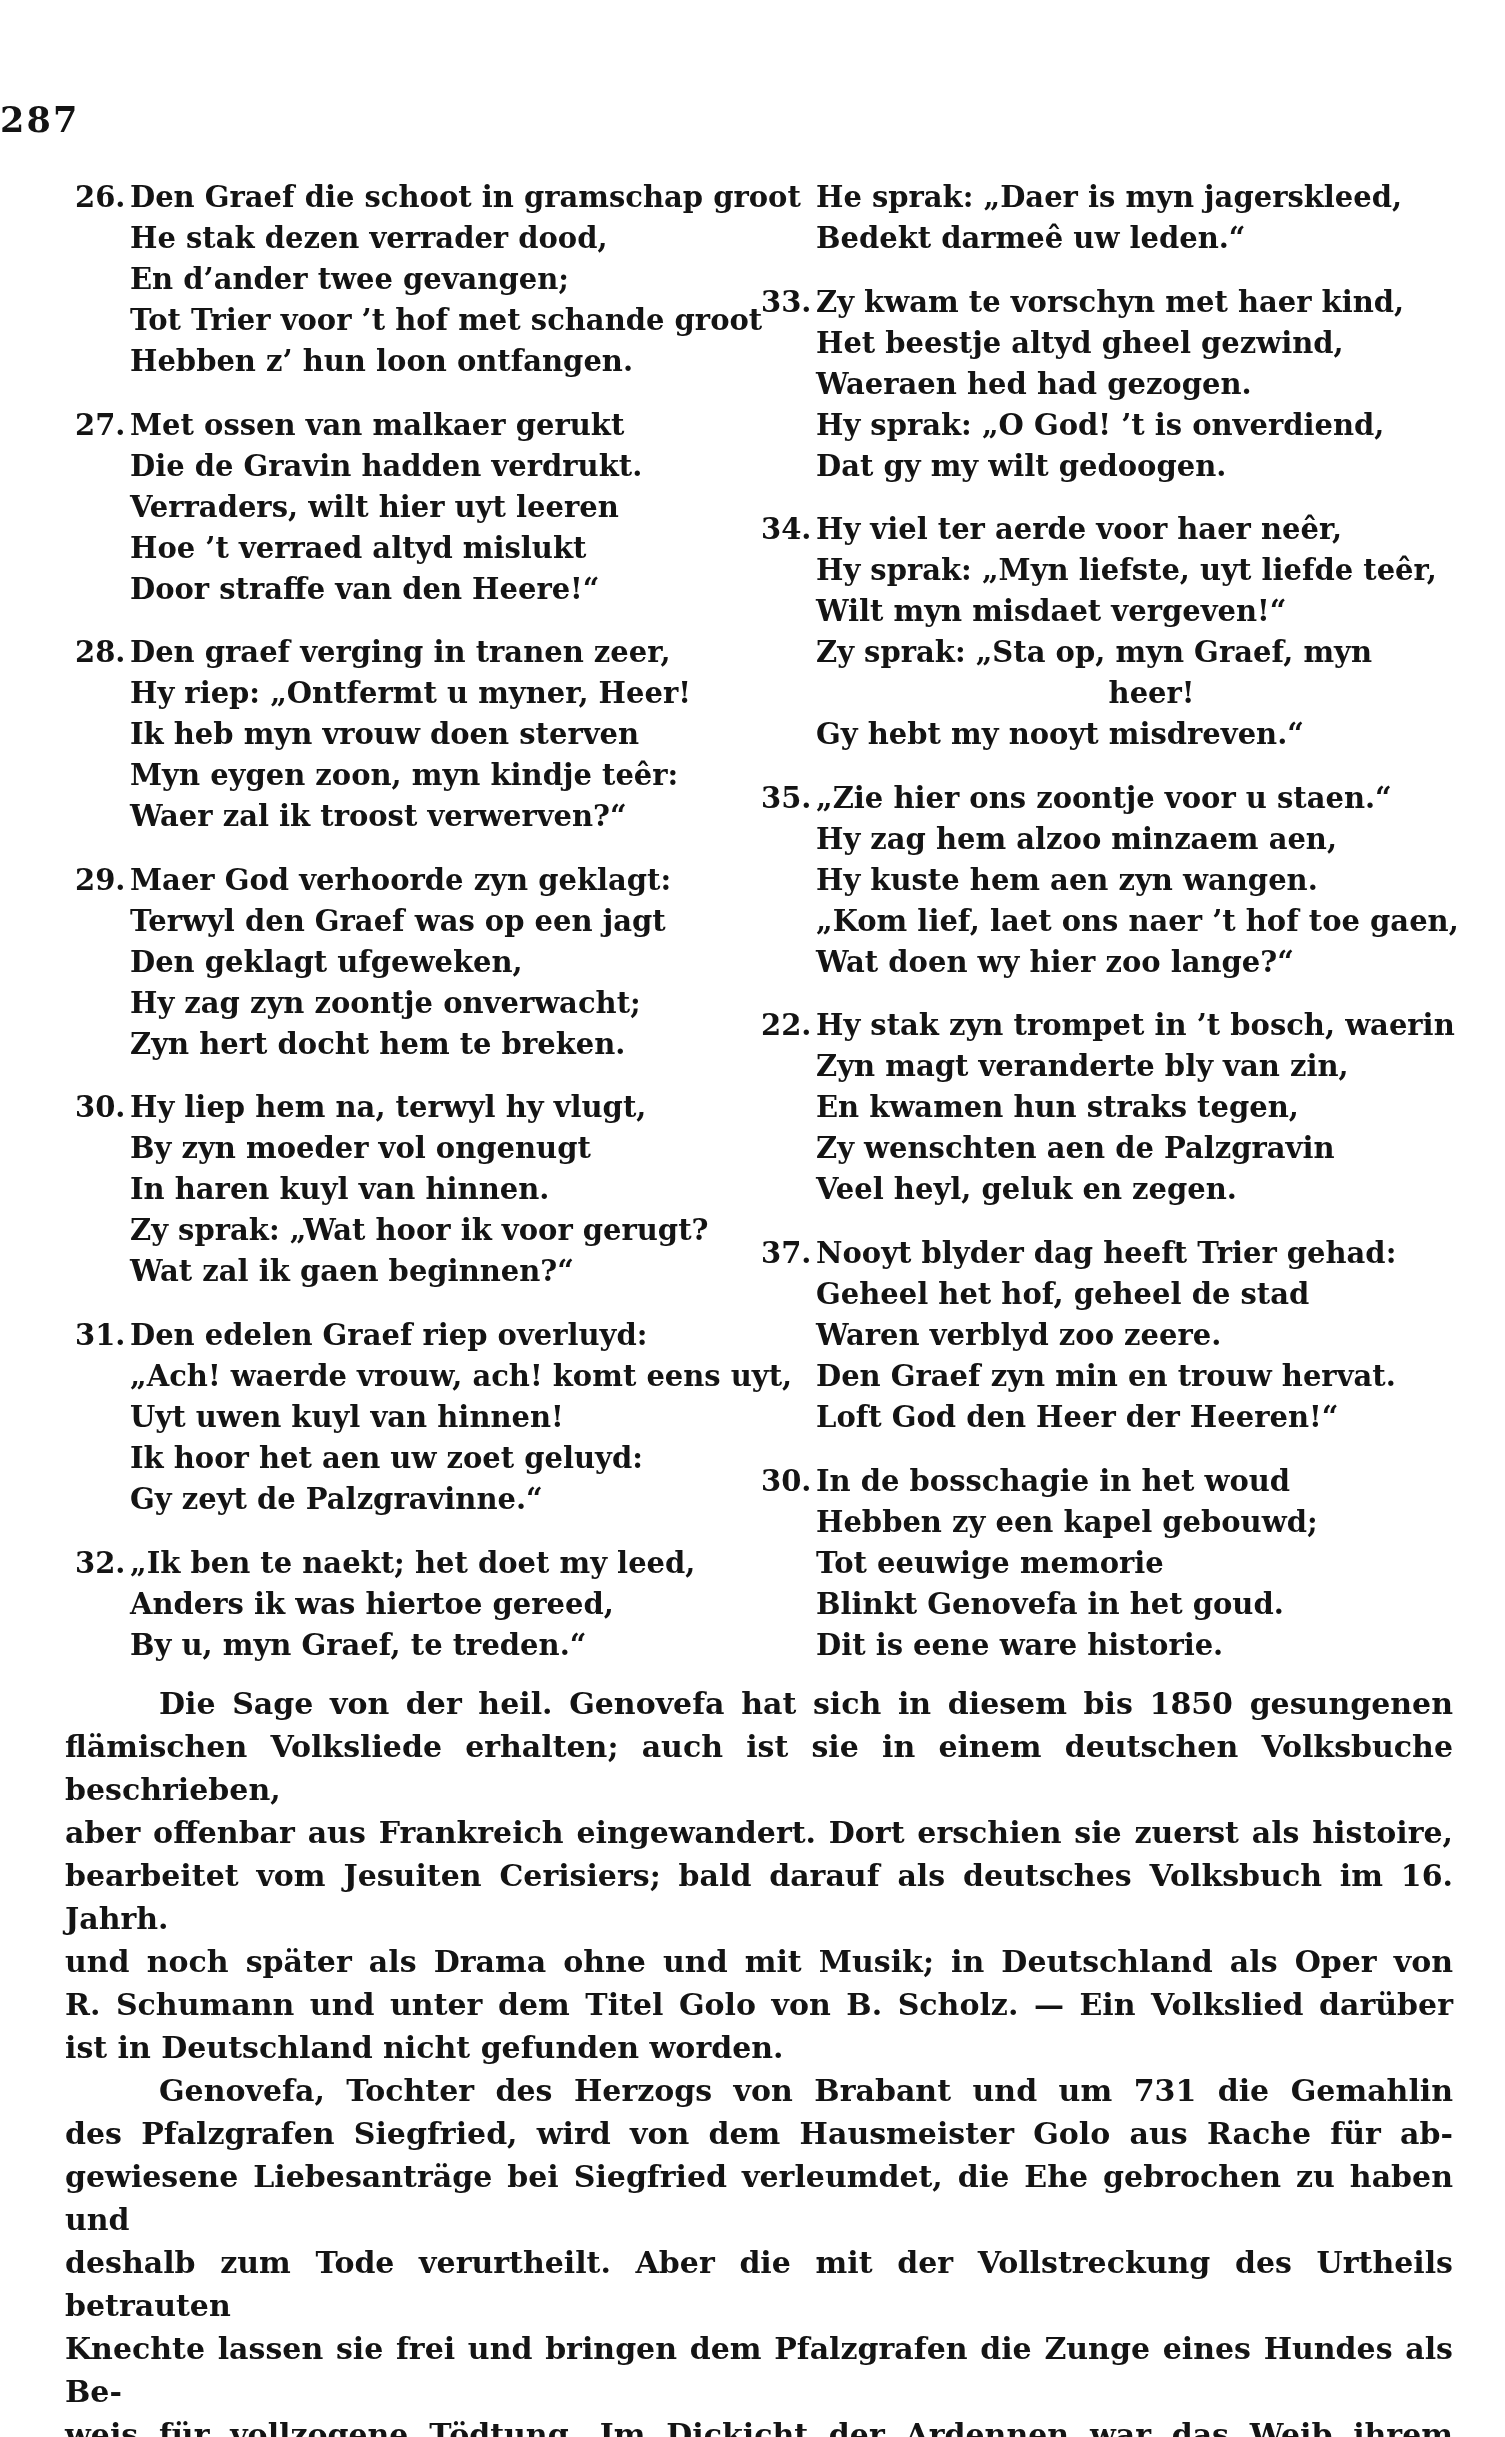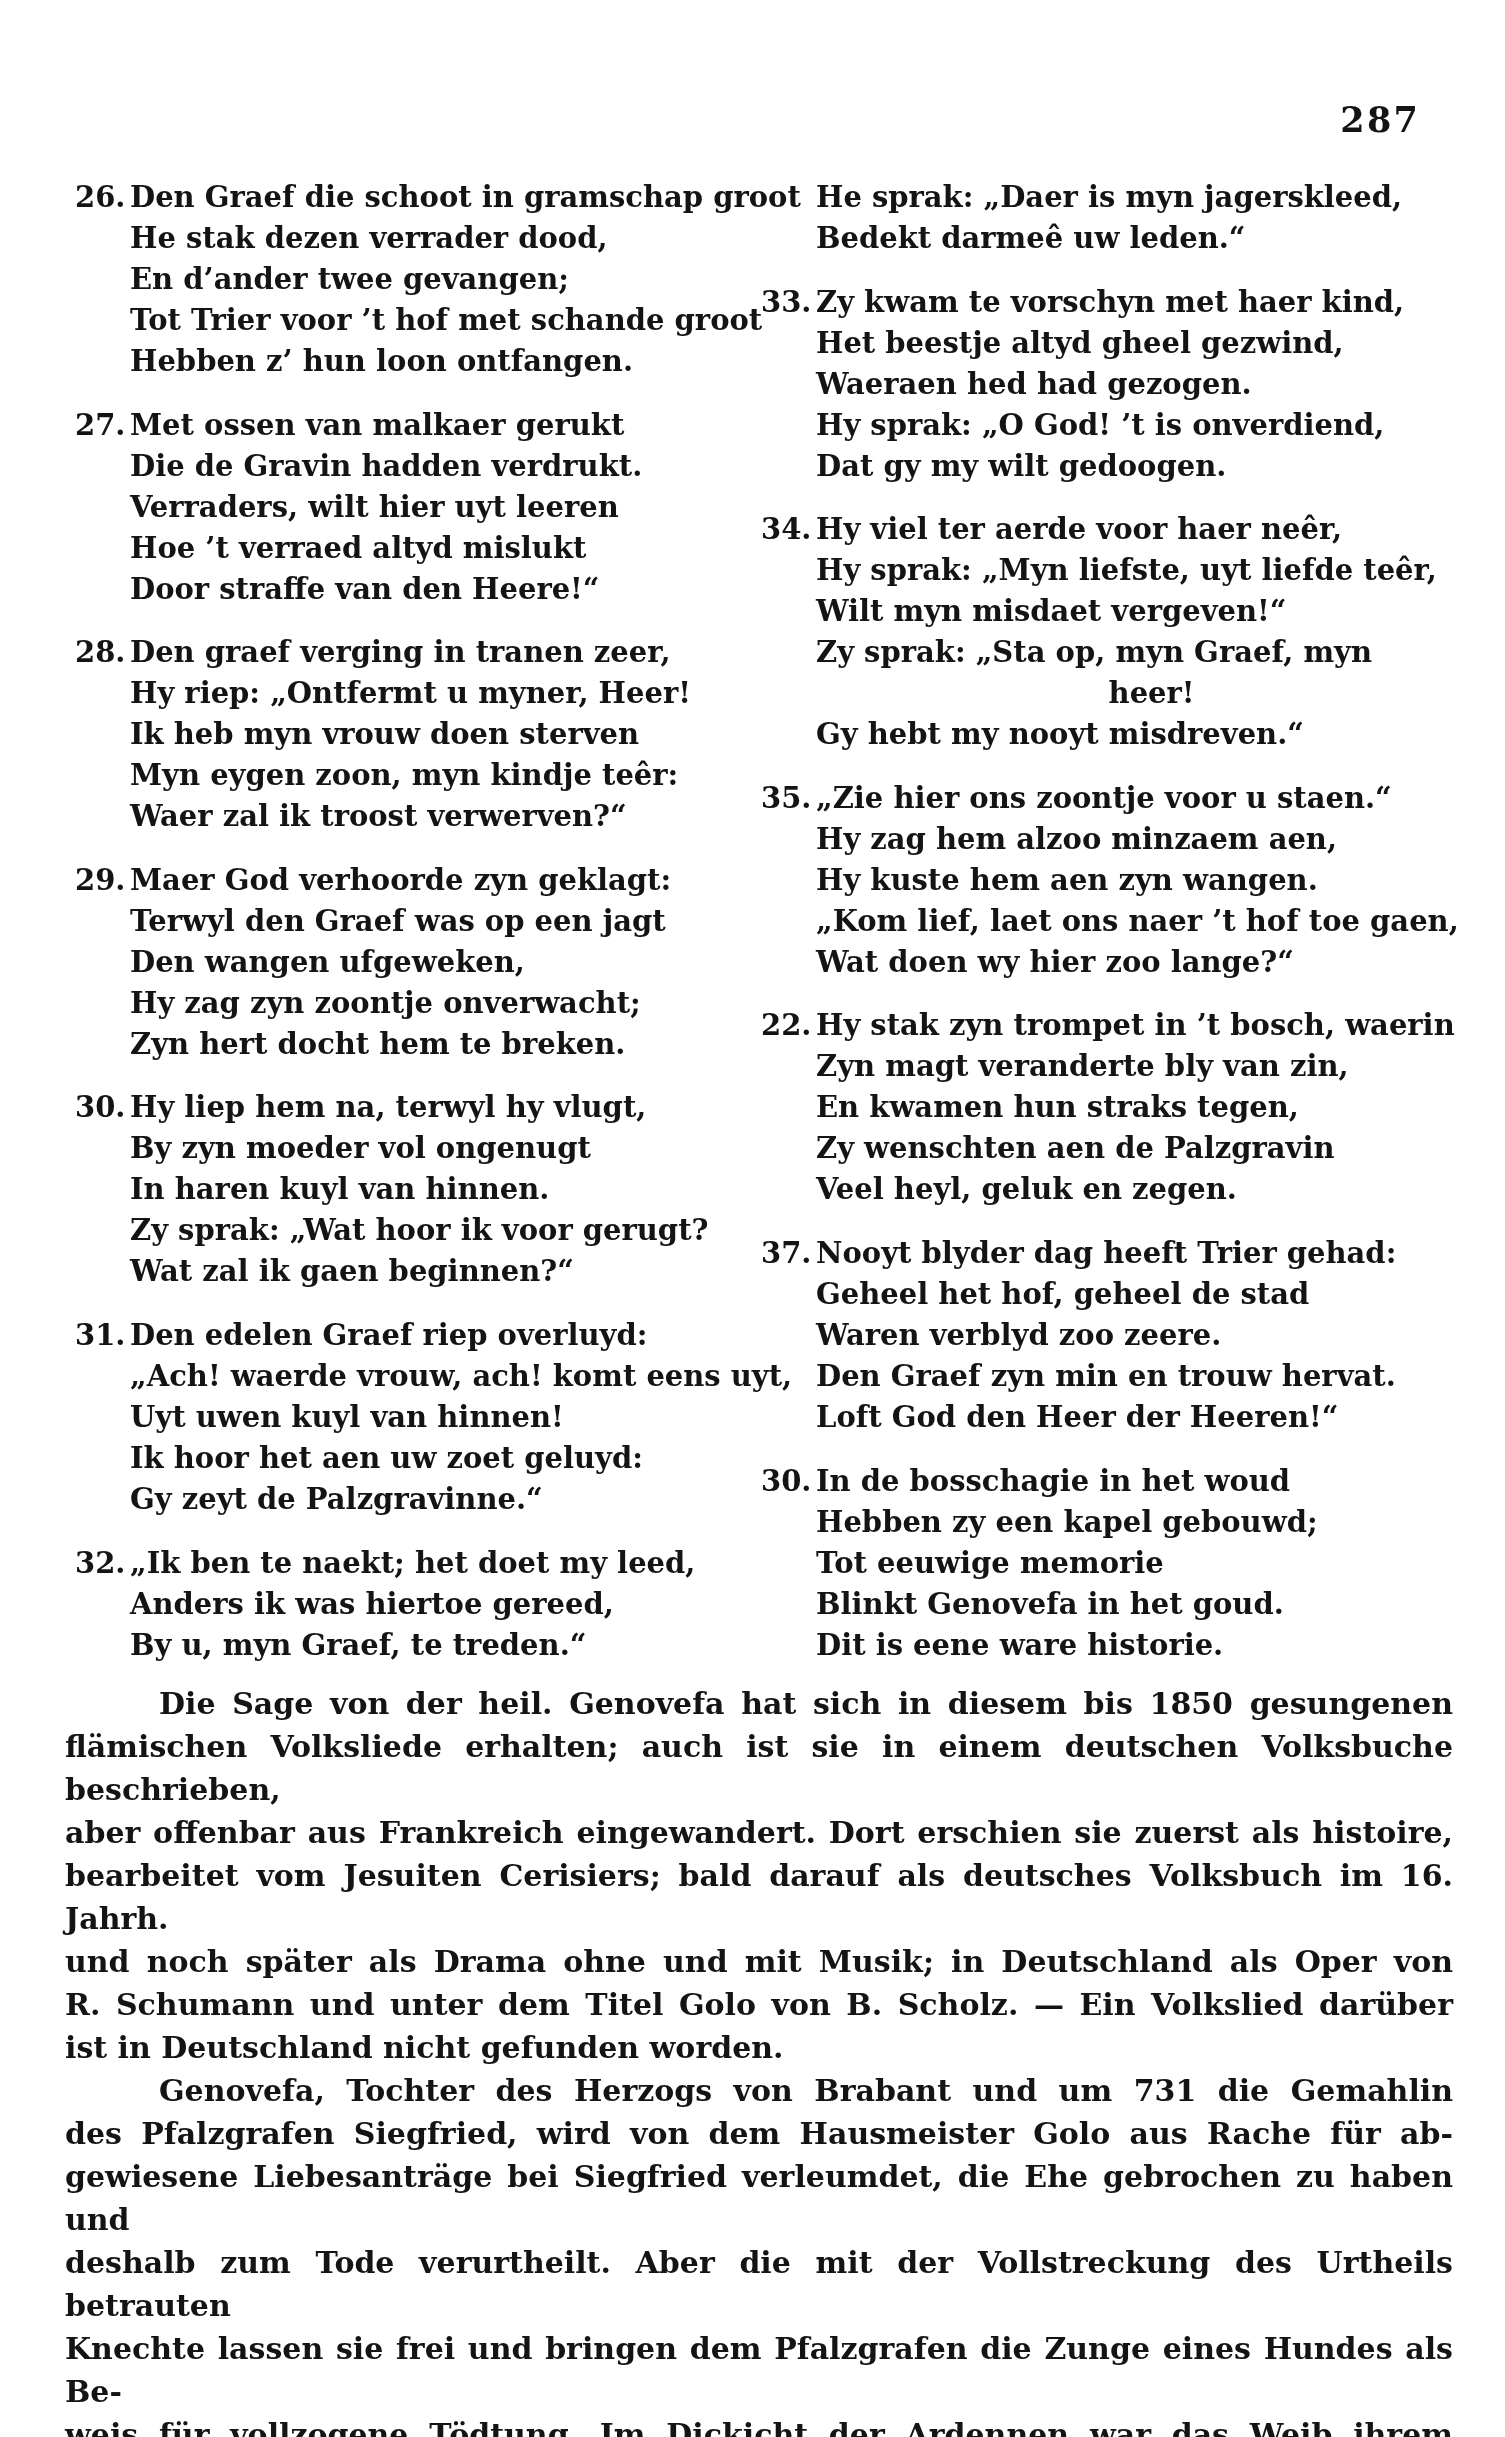--- a/index.html
+++ b/index.html
@@ -16,21 +16,21 @@
     font-family: "DejaVu Serif", serif;
     font-weight: bold;
     overflow: hidden;
   }
   
   #page-number {
     position: absolute;
     top: 99px;
     left: 0;
     width: 1420px;
-    text-align: right;
+    text-align: left;
     font-size: 35px;
     letter-spacing: 2.2px;
   }
   
   .verse-col {
     position: absolute;
     top: 177px;
   }
   #col-left  { left: 67px;  width: 678px; }
   #col-right { left: 753px; width: 699px; }
@@ -94,21 +94,21 @@
         <div class="vline">Den graef verging in tranen zeer,</div>
         <div class="vline">Hy riep: „Ontfermt u myner, Heer!</div>
         <div class="vline">Ik heb myn vrouw doen sterven</div>
         <div class="vline">Myn eygen zoon, myn kindje teêr:</div>
         <div class="vline">Waer zal ik troost verwerven?“</div>
       </div>
       <div class="verse">
         <span class="vnum">29.</span>
         <div class="vline">Maer God verhoorde zyn geklagt:</div>
         <div class="vline">Terwyl den Graef was op een jagt</div>
-        <div class="vline">Den wangen ufgeweken,</div>
+        <div class="vline">Den geklagt ufgeweken,</div>
         <div class="vline">Hy zag zyn zoontje onverwacht;</div>
         <div class="vline">Zyn hert docht hem te breken.</div>
       </div>
       <div class="verse">
         <span class="vnum">30.</span>
         <div class="vline">Hy liep hem na, terwyl hy vlugt,</div>
         <div class="vline">By zyn moeder vol ongenugt</div>
         <div class="vline">In haren kuyl van hinnen.</div>
         <div class="vline">Zy sprak: „Wat hoor ik voor gerugt?</div>
         <div class="vline">Wat zal ik gaen beginnen?“</div>

